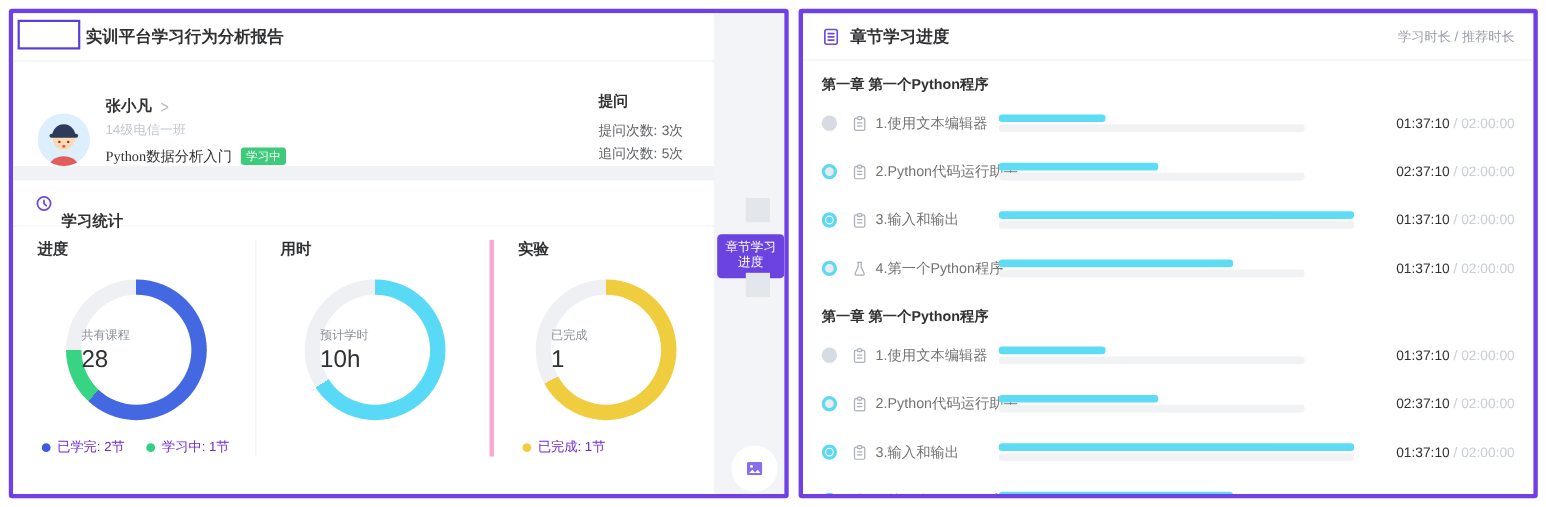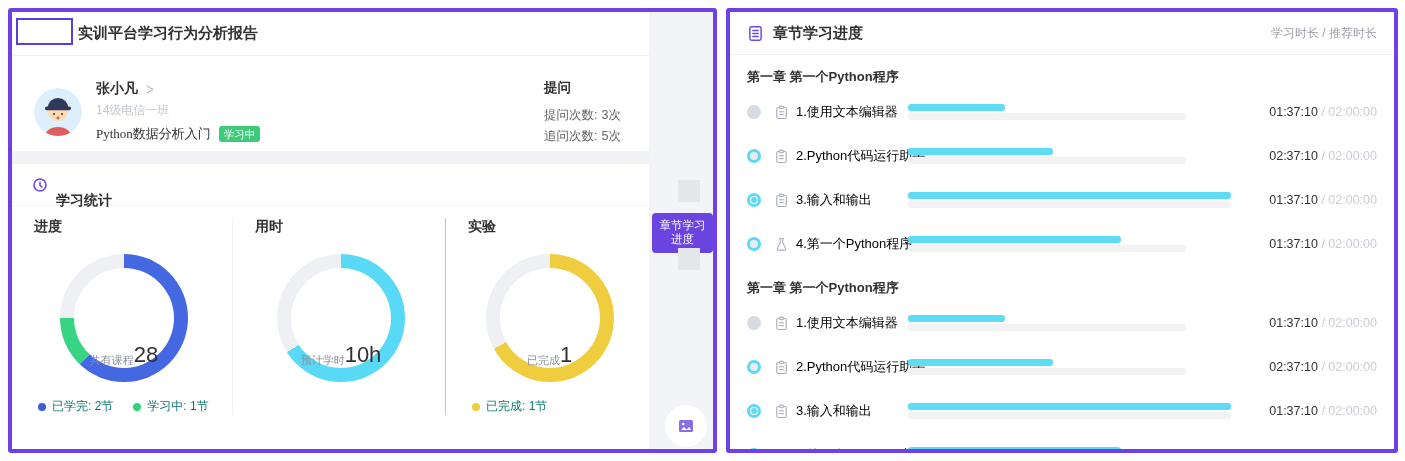--- a/index.html
+++ b/index.html
@@ -10,21 +10,21 @@
   .panel-right { left:726px; width:672px; }
 
   
   .left-main { position:absolute; left:0; top:0; bottom:0; width:637px; background:#fff; }
   .side-strip { position:absolute; right:0; top:0; bottom:0; width:64px; background:#f2f4f7; }
 
   .lp-header { height:44px; display:flex; align-items:center; padding:0 20px 0 66px; border-bottom:1px solid #eef0f4; }
   .lp-title { font-size:15px; font-weight:bold; color:#303133; }
   .redact-box { position:absolute; left:4px; top:6px; width:57px; height:27px; background:#fff; border:2px solid #5b3ce0; z-index:6; }
 
-  .user-card { display:flex; align-items:center; padding:16px 22px 0 22px; height:95px; }
+  .user-card { display:flex; align-items:flex-end; padding:16px 22px 0 22px; height:95px; }
   .avatar { width:48px; height:48px; border-radius:50%; overflow:hidden; flex:0 0 48px; }
   .user-info { margin-left:14px; }
   .user-name-row { display:flex; align-items:center; font-size:14px; font-weight:bold; color:#303133; cursor:pointer; }
   .chev { color:#b6bac2; font-weight:normal; font-size:13px; margin-left:8px; transform:scaleY(1.25); }
   .user-class { font-size:12px; color:#c3c7cf; margin-top:4px; }
   .user-course-row { display:flex; align-items:center; margin-top:6px; }
   .user-course { font-size:13px; color:#303133;font-family:Liberation Serif, serif; }
   .badge { margin-left:8px; background:#3ecb79; color:#fff; font-size:10.5px; padding:2px 5px; border-radius:3px; line-height:1.2; }
   .qa { margin-left:auto; padding-right:6px; padding-top:2px; }
   .qa-title { font-size:13.5px; font-weight:bold; color:#303133; margin-bottom:8px; }
@@ -32,49 +32,49 @@
   .qa-row .v { margin-left:4px; }
 
   .gray-gap { height:13px; background:#f0f2f5; }
 
   .stats-header { height:42px; display:flex; align-items:center; gap:8px; padding:0 20px; border-bottom:1px solid #f2f4f7; }
   .stats-title { font-size:14px; font-weight:bold; color:#303133;margin-top:32px; }
   .stats-cols { display:flex; padding-top:12px; }
   .stat-col { padding:0 18px 0 22px; }
   .stat-col.c0 { flex:0 0 220px; }
   .stat-col.c1 { flex:0 0 213px; border-left:1px solid #f0f2f5; }
-  .stat-col.c2 { flex:1; border-left:1px solid #f9a8d4; }
+  .stat-col.c2 { flex:1; border-left:4px solid #f9a8d4; }
   .stat-label { font-size:14px; font-weight:bold; color:#303133; }
   .donut { position:relative; width:128px; height:128px; border-radius:50%; margin:18px auto 16px auto; }
-  .donut-hole { position:absolute; inset:14px; background:#fff; border-radius:50%; display:flex; align-items:flex-end; justify-content:center; }
+  .donut-hole { position:absolute; inset:14px; background:#fff; border-radius:50%; display:flex; flex-direction:column; align-items:flex-start; justify-content:center; }
   .donut-cap { font-size:11px; color:#8a8f99; }
   .donut-val { font-size:22px; color:#303133; margin-top:2px; }
   .legend { display:flex; gap:20px; padding-left:4px; margin-top:6px; }
-  .legend-item { display:flex; align-items:center; font-size:12px; color:#0f766e; white-space:nowrap; }
+  .legend-item { display:flex; align-items:center; font-size:12px; color:#6d28d9; white-space:nowrap; }
   .dot { width:8px; height:8px; border-radius:50%; margin-right:6px; flex:0 0 8px; }
 
   .thumb-sq { position:absolute; right:13px; width:22px; height:22px; background:#e3e6ea; }
   .sq1 { top:168px; } .sq2 { top:236px; }
   .side-btn { position:absolute; right:0; top:201px; width:61px; background:#6a43e0; color:#fff; font-size:11.5px; text-align:center; padding:6px 3px; border-radius:4px; cursor:pointer; line-height:1.2; }
   .float-circle { position:absolute; right:6px; bottom:2px; width:42px; height:42px; background:#fff; border-radius:50%; display:flex; align-items:center; justify-content:center; cursor:pointer; }
 
   
   .rp-header { height:43px; display:flex; align-items:center; padding:0 17px; border-bottom:1px solid #f0f2f5; }
   .rp-title { font-size:15px; font-weight:bold; color:#303133; margin-left:9px; }
   .rp-right { margin-left:auto; font-size:12px; color:#9a9ea6; }
   .rp-body { padding:0 17px; }
   .sec-title { font-size:13px; font-weight:bold; color:#303133; height:26px; line-height:26px; margin-top:9px; }
   .ch-item { display:flex; align-items:center; height:44px; cursor:pointer; }
   .st { width:14px; height:14px; border-radius:50%; flex:0 0 14px; }
   .st-gray { background:#d7dbe2; }
   .st-ring { width:14px; height:14px; border:3px solid #5fd9f3; background:#e9ecf0; }
   .st-dot { width:14px; height:14px; border:3px solid #5fd9f3; background:#fff; position:relative; }
   .st-dot::after { content:''; position:absolute; inset:1px; border-radius:50%; background:#5fd9f3; }
   .ch-icon { margin-left:13px; flex:0 0 16px; display:flex; }
-  .ch-label { margin-left:6px; font-size:13px; color:#000000; width:112px; white-space:nowrap; }
+  .ch-label { margin-left:6px; font-size:13px; color:#737373; width:112px; white-space:nowrap; }
   .bars { position:relative; width:323px; height:18px; flex:0 0 323px; }
   .bar-study { position:absolute; left:0; top:1px; height:7px; border-radius:3px; background:#5fdcf5; }
   .bar-track { position:absolute; left:0; bottom:1px; height:7px; border-radius:3px; background:#f0f2f4; }
   .ch-time { flex:1; text-align:right; font-size:12.5px; white-space:nowrap; }
   .t-study { color:#303133; font-weight:normal; }
   .t-sep { color:#c9cdd4; }
   .t-rec { color:#c9cdd4; }
 </style>
 </head>
 <body>

